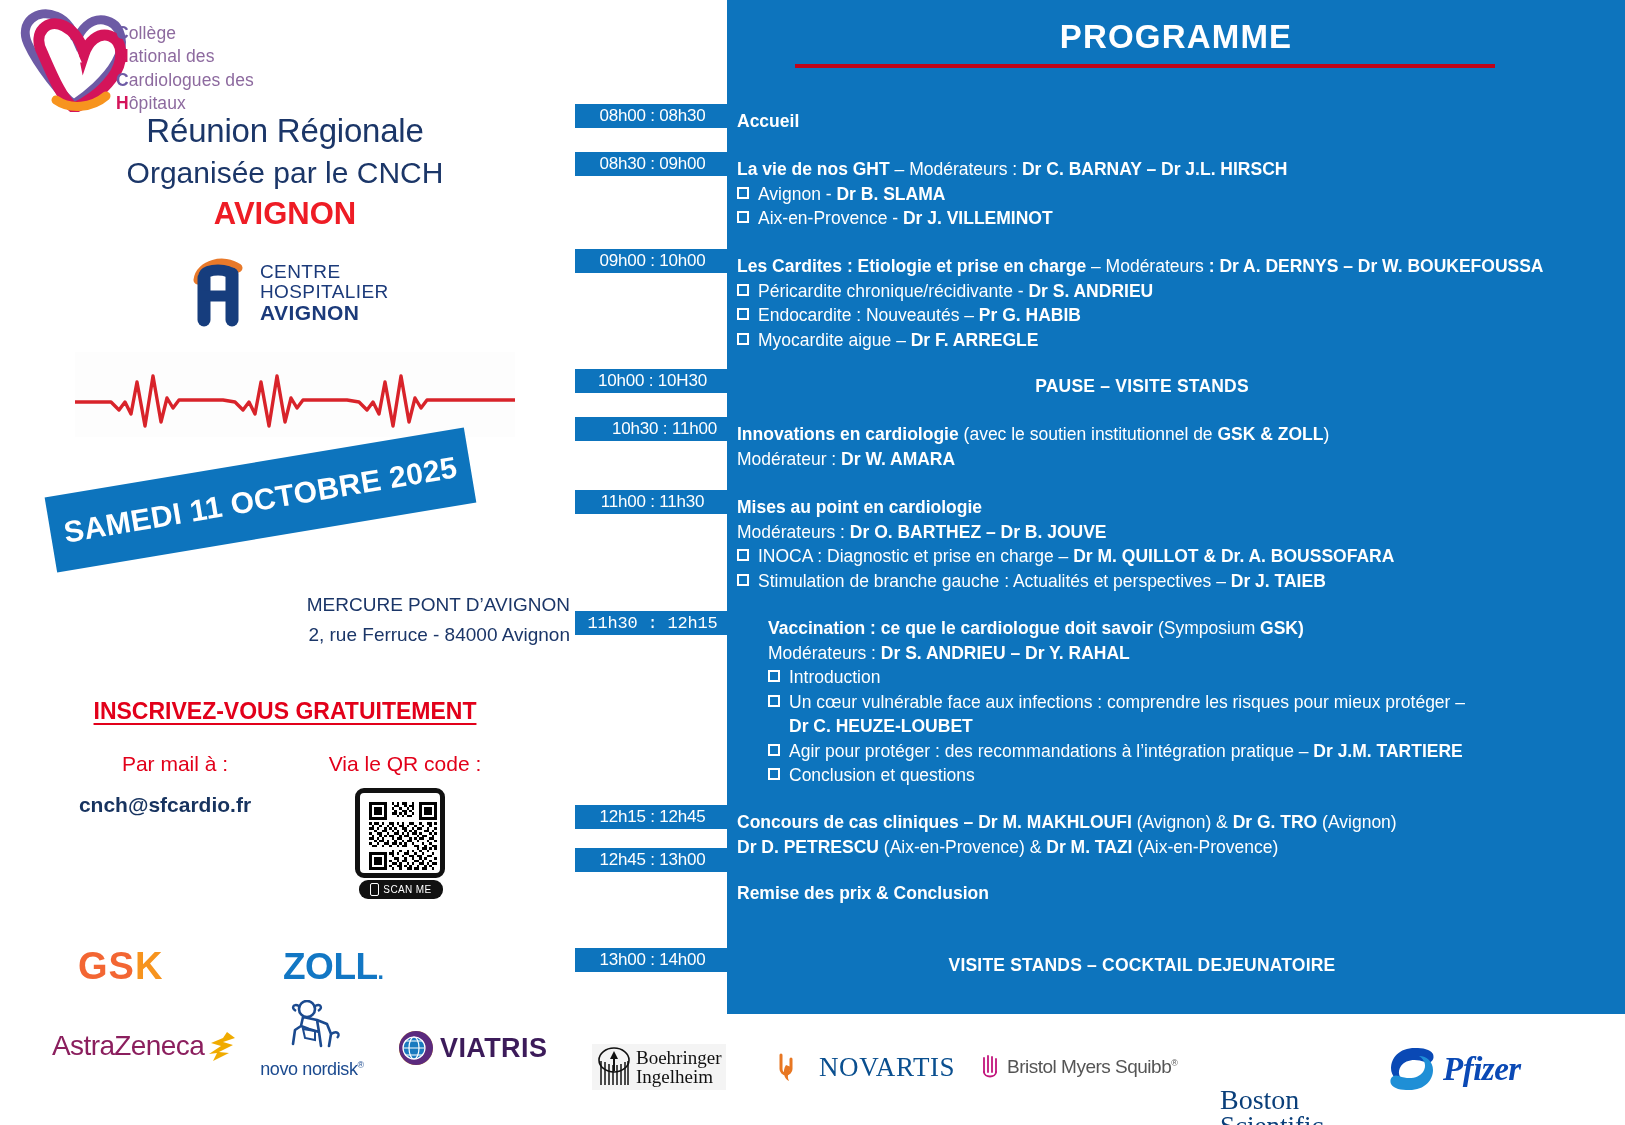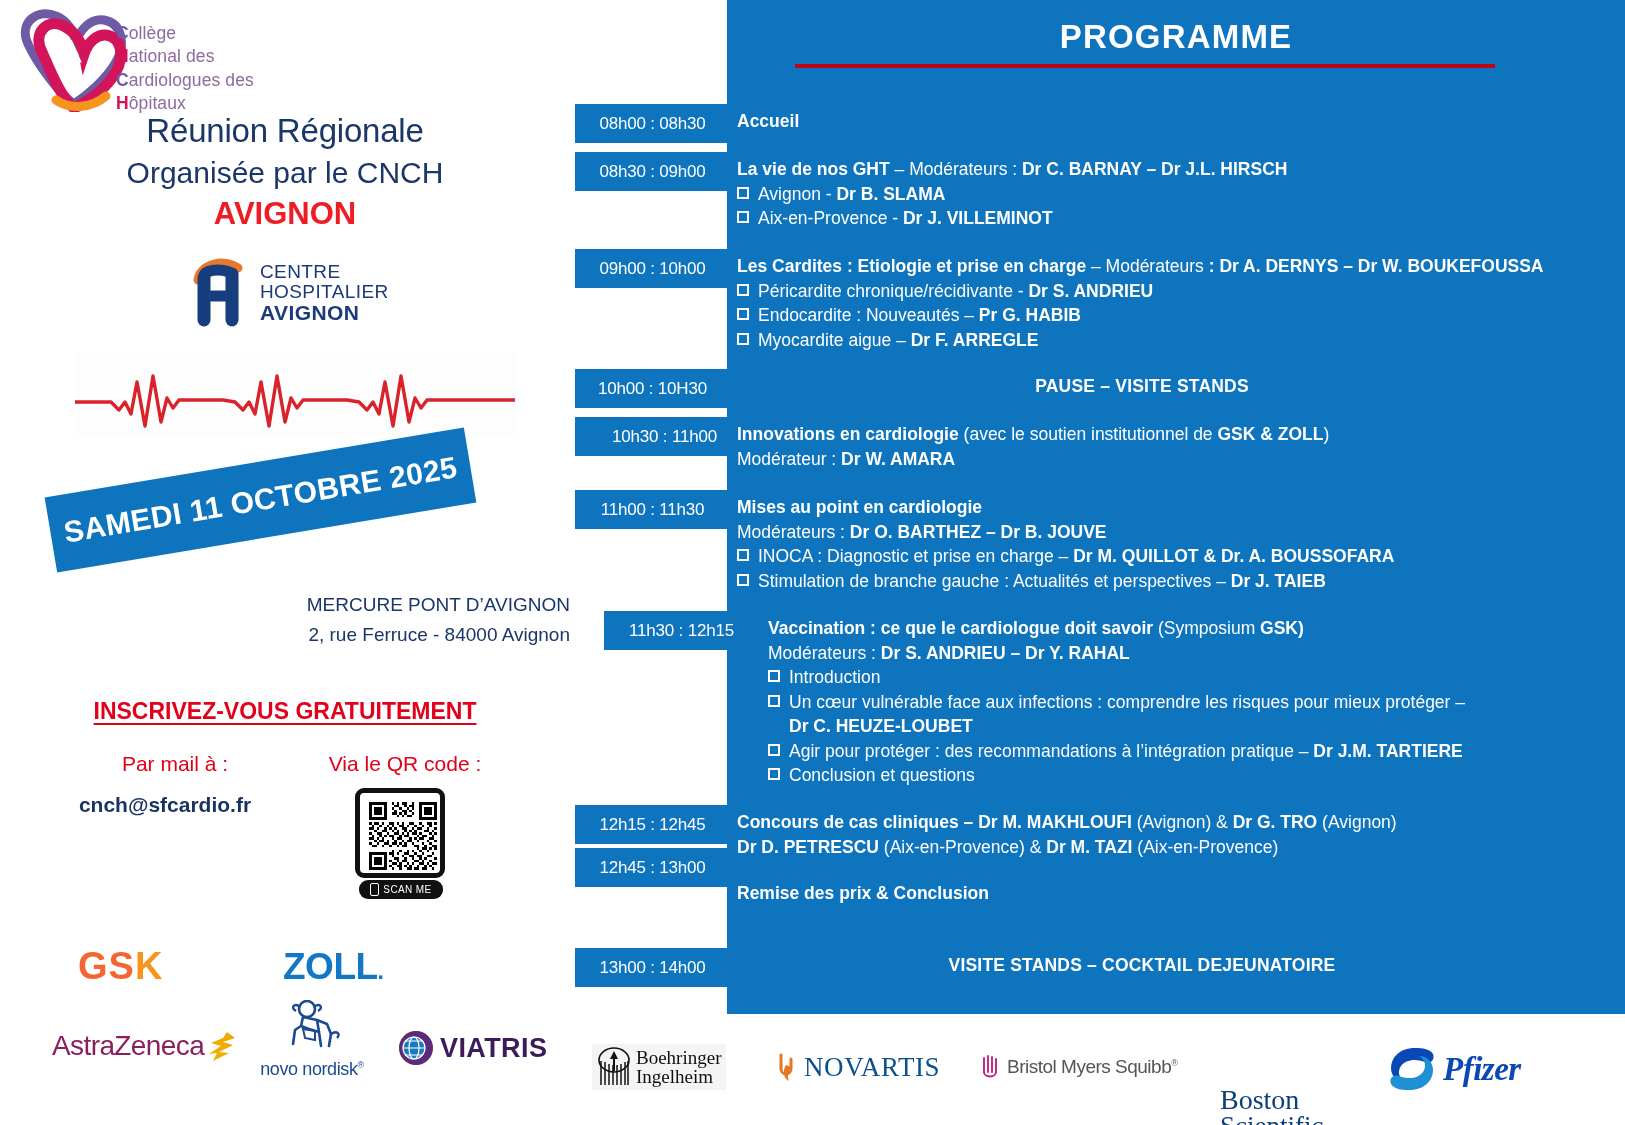--- a/index.html
+++ b/index.html
@@ -120,21 +120,21 @@
   #panel-title {
     position: absolute; left: 0; top: 18px; width: 898px; text-align: center;
     color: #ffffff; font-size: 33px; font-weight: 700; letter-spacing: 1.2px;
   }
   #panel-rule {
     position: absolute; left: 68px; top: 64px; width: 700px; height: 4px; background: #c00418;
   }
 
   
   .time-badge {
-    position: absolute; left: 0; width: 155px; height: 39px;
+    position: absolute; left: 0; width: 155px; height: 24px;
     background: #0d74bd; color: #ffffff;
     display: flex; align-items: center; justify-content: center;
     font-size: 17px; letter-spacing: -.2px; white-space: nowrap;
   }
 
   
   .session {
     position: absolute; left: 737px; width: 880px;
     color: #ffffff;
   }
@@ -150,21 +150,21 @@
   .indent { margin-left: 21px; }
 
   
   #bot-sponsors { position: absolute; left: 580px; top: 1024px; width: 1045px; height: 101px;
     background: #ffffff; }
   .bs { position: absolute; display: flex; align-items: center; }
 
   #bi-logo { left: 12px; top: 20px; gap: 5px; background: #f4f4f4; padding: 3px 5px; }
   #bi-logo .bi-txt { font-family: "Liberation Serif", serif; font-size: 19px; color: #111;
     line-height: 1.0; }
-  #nov-logo { left: 195px; top: 28px; gap: 7px; }
+  #nov-logo { left: 195px; top: 28px; gap: 22px; }
   #nov-logo .nv-txt { font-family: "Liberation Serif", serif; font-size: 27px; color: #0a4f8f;
     letter-spacing: .6px; }
   #bms-logo { left: 400px; top: 30px; gap: 5px; }
   #bms-logo .bms-txt { font-size: 19px; color: #555; letter-spacing: -.5px; }
   #bms-logo .bms-txt sup { font-size: 9px; }
   #bsci-logo { left: 640px; top: 18px; }
   #bsci-logo .b1 { font-family: "Liberation Serif", serif; font-size: 28px; color: #0a3f7a;
     line-height: .95; text-align: left; margin-top: 45px; }
   #bsci-logo .b2 { font-family: "Liberation Serif", serif; font-size: 27px; color: #0a3f7a;
     line-height: .95; }
@@ -531,21 +531,21 @@
       <div class="s-line"><span>Modérateurs : </span><span class="s-strong">Dr O. BARTHEZ – Dr B. JOUVE</span></div>
       <div class="bullet-row">
         <span class="bx"></span>
         <span class="bullet-txt"><span>INOCA : Diagnostic et prise en charge – </span><span class="s-strong">Dr M. QUILLOT &amp; Dr. A. BOUSSOFARA</span></span>
       </div>
       <div class="bullet-row">
         <span class="bx"></span>
         <span class="bullet-txt"><span>Stimulation de branche gauche : Actualités et perspectives – </span><span class="s-strong">Dr J. TAIEB</span></span>
       </div>
     </div>
-    <div class="time-badge" style="left: 604px; top: 611px;">
+    <div class="time-badge" style="left: 575px; top: 611px; font-family: Liberation Mono, monospace;">
       <span>11h30 : 12h15</span>
     </div>
     <div class="session" style="left: 737px; top: 616px; margin-left: 31px;">
       <div class="s-line"><span class="s-strong">Vaccination : ce que le cardiologue doit savoir</span><span> (Symposium </span><span class="s-strong">GSK)</span></div>
       <div class="s-line"><span>Modérateurs : </span><span class="s-strong">Dr S. ANDRIEU – Dr Y. RAHAL</span></div>
       <div class="bullet-row">
         <span class="bx"></span>
         <span class="bullet-txt"><span>Introduction</span></span>
       </div>
       <div class="bullet-row">

